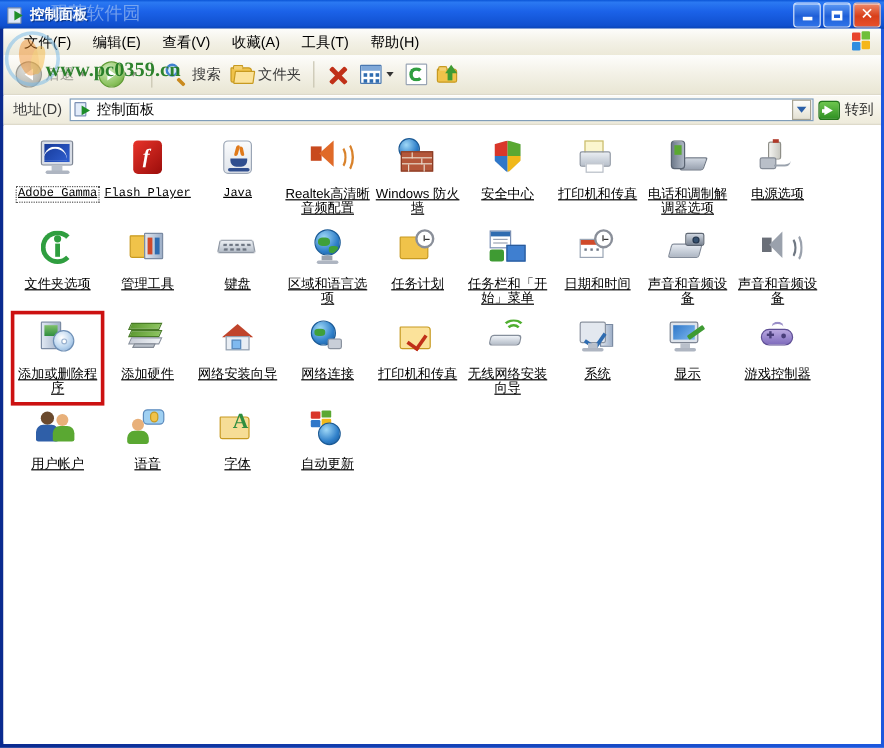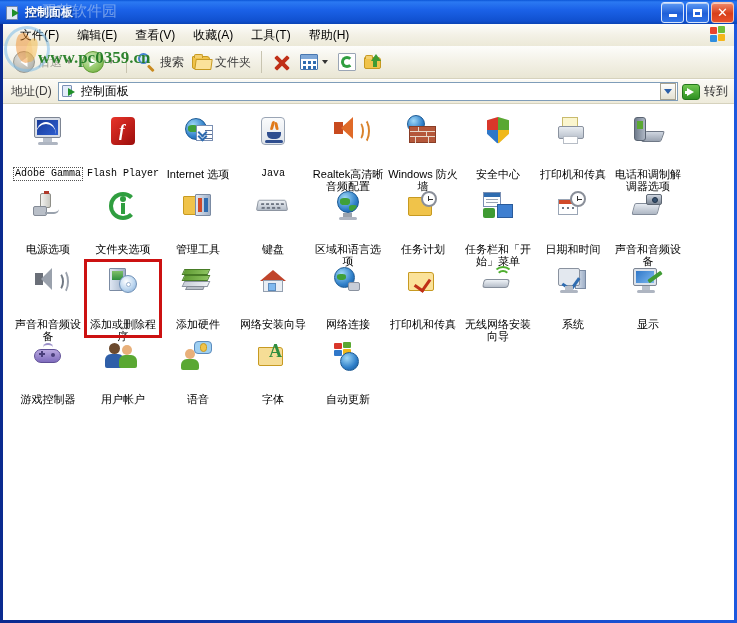--- a/index.html
+++ b/index.html
@@ -198,22 +198,22 @@
     position:absolute;left:8px;top:6px;width:715px;
     display:grid;grid-template-columns:repeat(9,74px);
     column-gap:1px;row-gap:0px;
   }
   .cp-item{
     width:74px;height:75px;display:flex;flex-direction:column;align-items:center;
     box-sizing:border-box;padding-top:3px;position:relative;cursor:default;
   }
   .cp-icon{width:36px;height:36px;position:relative;flex:0 0 auto;}
   .cp-label{
-    margin-top:18px;font-size:11px;line-height:12px;color:#000;text-align:center;
-    max-width:72px;word-break:break-all;
+    margin-top:6px;font-size:11px;line-height:12px;color:#000;text-align:center;
+    max-width:72px;word-break:break-all;text-decoration:underline;
   }
   .cp-label.latin{font-family:"Liberation Mono","DejaVu Sans Mono",monospace;font-size:10px;}
   .cp-item.selected .cp-label{outline:1px dotted #555;padding:0 1px;}
   .cp-item.highlight{
     outline:3px solid #cc1111;outline-offset:-1px;
   }
   
   .art{position:absolute;left:0;top:0;width:36px;height:36px;}
   .monitor{position:absolute;left:4px;top:3px;width:27px;height:21px;background:#d8dde6;border:1px solid #7d8593;border-radius:2px;box-sizing:border-box;}
   .monitor .scr{position:absolute;left:2px;top:2px;right:2px;bottom:2px;background:linear-gradient(135deg,#173a99,#2f5fd0);}
@@ -485,38 +485,20 @@
           <div class="cp-icon">
                 <div class="art">
             <span class="flash">
                     <span class="f">f</span>
                   </span>
           </div>
               </div>
           <div class="cp-label latin">Flash Player</div>
         </div>
 
-        <div class="cp-item">
-          <div class="cp-icon">
-                <div class="art">
-            <span class="globe">
-                    <span class="l1"></span>
-                    <span class="l2"></span>
-                  </span>
-            <span class="notepad">
-                    <i style="top:4px"></i>
-                    <i style="top:8px"></i>
-                    <i style="top:12px"></i>
-              <span class="chk" style="top:3px"></span>
-                    <span class="chk" style="top:7px"></span>
-                  </span>
-          </div>
-              </div>
-          <div class="cp-label">Internet 选项</div>
-        </div>
 
         <div class="cp-item">
           <div class="cp-icon">
                 <div class="art">
             <span class="javacup">
                     <span class="steam"></span>
                     <span class="steam2"></span>
                     <span class="cup"></span>
                     <span class="plate"></span>
                   </span>

